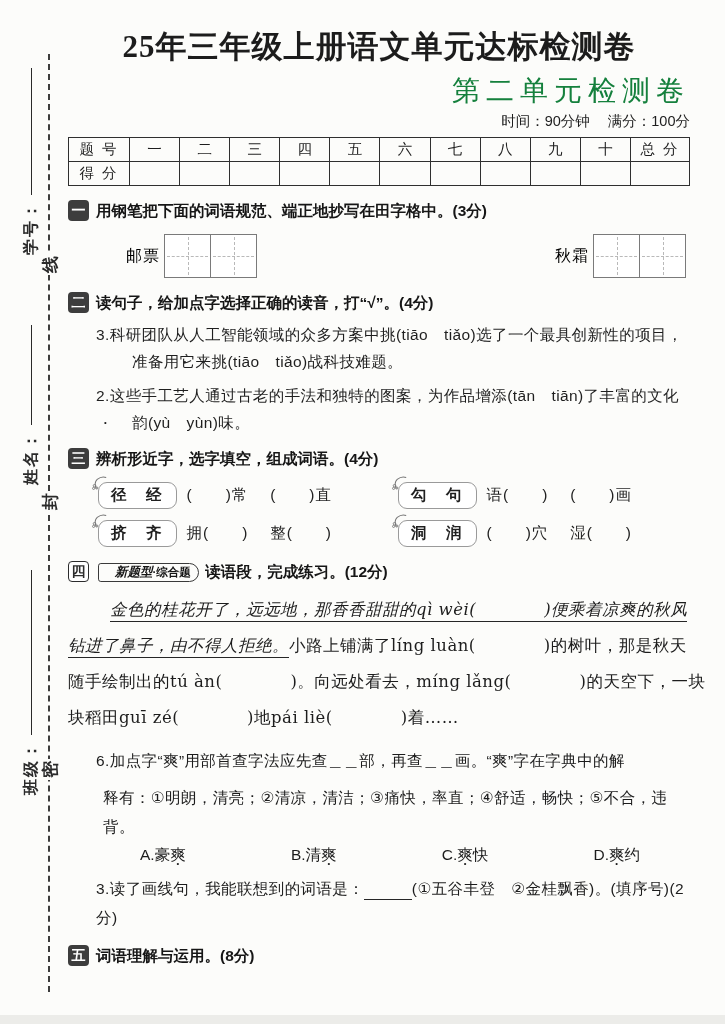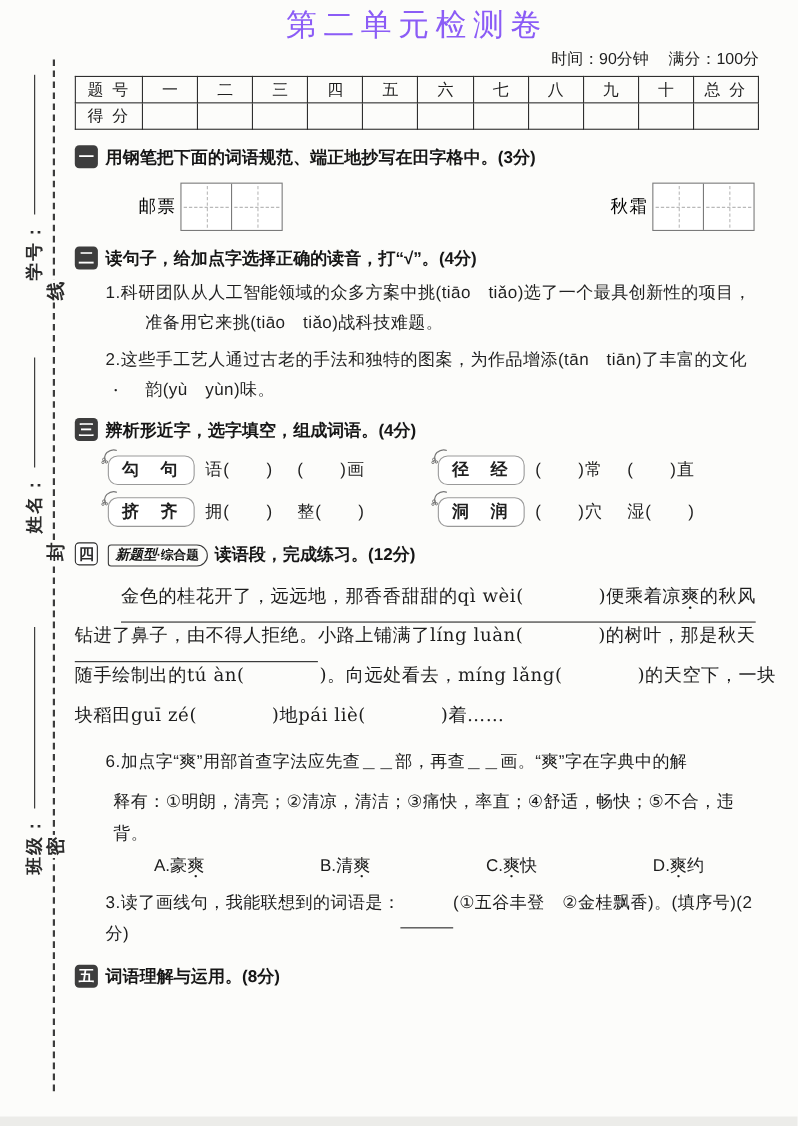--- a/index.html
+++ b/index.html
@@ -24,22 +24,22 @@
     font-size:17px;font-weight:bold;color:#2a2a2a;background:#fcfcfa;padding:0 2px;
   }
 
   
   .content{position:absolute;left:68px;top:0;width:622px;}
   .paper-title{
     margin-top:26px;text-align:center;font-size:31px;font-weight:bold;letter-spacing:1px;
     font-family:"Liberation Serif","DejaVu Serif",serif;color:#1c1c1c;
   }
   .unit-subtitle{
-    margin-top:4px;text-align:center;font-size:28px;letter-spacing:6px;
-    font-family:Liberation Sans, sans-serif;color:#8b5cf6;
+    margin-top:4px;text-align:right;font-size:28px;letter-spacing:6px;
+    font-family:Liberation Sans, sans-serif;color:#15803d;
   }
   .exam-meta{margin-top:2px;text-align:right;font-size:14.5px;font-weight:normal;color:#1e1e1e;}
   .exam-meta span{margin-left:14px;}
 
   table.score-table{
     width:100%;margin-top:6px;border-collapse:collapse;font-size:14.5px;color:#1e1e1e;
   }
   table.score-table td{
     border:1.5px solid #2f2f2f;text-align:center;height:23px;padding:0 2px;
   }
@@ -48,21 +48,21 @@
 
   
   .sec{display:flex;align-items:flex-start;gap:7px;font-size:15.5px;font-weight:bold;color:#161616;}
   .badge{
     flex:0 0 auto;width:21px;height:21px;border-radius:4px;background:#3d3d3d;color:#fff;
     text-align:center;line-height:21px;font-size:14px;font-weight:bold;margin-top:-1px;
   }
   .badge.outline{background:#fff;color:#2c2c2c;border:1.5px solid #2c2c2c;line-height:18px;box-sizing:border-box;}
   .newtag{
     display:inline-block;border:1.5px solid #3a3a3a;border-radius:3px 10px 10px 3px;
-    padding:0 7px 1px 6px;font-size:12.5px;line-height:16px;margin:0 2px;vertical-align:1px;text-align:center;
+    padding:0 7px 1px 16px;font-size:12.5px;line-height:16px;margin:0 2px;vertical-align:1px;text-align:center;
   }
   .newtag .b{font-style:italic;font-weight:bold;}
   .newtag .r{font-weight:bold;font-size:11.5px;}
 
   
   .copy-row{display:flex;justify-content:space-between;margin:12px 4px 0 58px;align-items:center;}
   .copy-item{display:flex;align-items:center;gap:4px;}
   .copy-word{font-size:16px;color:#000000;letter-spacing:1px;}
   .tian-grid{display:inline-flex;border:1.5px solid #7a7a7a;background:#fff;}
   .tian-cell{width:45px;height:42px;position:relative;}
@@ -73,21 +73,21 @@
   
   .item{
     margin:7px 0 0 28px;padding-left:36px;text-indent:-36px;
     font-size:15.5px;line-height:27px;letter-spacing:0.4px;color:#1f1f1f;
   }
   .seg-dot{position:relative;}
   .seg-dot::after{
     content:"•";position:absolute;left:50%;transform:translateX(-50%);
     bottom:-0.62em;font-size:0.5em;color:#1a1a1a;
   }
-  .seg-u{border-bottom:1.5px solid #262626;padding-bottom:14px;}
+  .seg-u{border-bottom:1.5px solid #262626;padding-bottom:2px;font-style:italic;}
 
   
   .pairs{margin:12px 0 0 30px;}
   .pair-row{display:flex;margin-top:11px;}
   .pair-cell{display:flex;align-items:center;gap:10px;flex:0 0 300px;font-size:15.5px;color:#1f1f1f;}
   .pair-box{
     position:relative;display:inline-block;border:1px solid #9a9a9a;border-radius:9px;
     padding:2px 12px;font-weight:bold;letter-spacing:2px;background:#fff;
   }
   .sprout{position:absolute;left:-9px;top:-9px;width:18px;height:18px;}
@@ -125,20 +125,21 @@
       <span class="seal-blank"></span>
     </div>
 
     <div class="seal-char" style="left:39px;top:275px;">线</div>
     <div class="seal-char" style="left:39px;top:512px;">封</div>
     <div class="seal-char" style="left:39px;top:780px;">密</div>
   </div>
 
   <div class="content">
 
+    <div class="paper-title">25年三年级上册语文单元达标检测卷</div>
     <div class="unit-subtitle">第二单元检测卷</div>
     <div class="exam-meta">
       <span>时间：90分钟</span>
       <span>满分：100分</span>
     </div>
 
     <table class="score-table">
       <tbody>
           <tr>
         <td class="lab">题 号</td>
@@ -189,52 +190,52 @@
             <span class="tian-cell"></span>
             <span class="tian-cell"></span>
           </span>
       </div>
     </div>
 
     <div class="sec" style="margin-top:15px;">
       <span class="badge">二</span>
       <span>读句子，给加点字选择正确的读音，打“√”。(4分)</span>
     </div>
-    <p class="item"><span>1.科研团队从人工智能领域的众多方案中</span><span class="seg-dot">挑</span><span>(tiāo　tiǎo)选了一个最具创新性的项目，准备用它来</span><span class="seg-dot">挑</span><span>(tiāo　tiǎo)战科技难题。</span></p>
+    <p class="item"><span>3.科研团队从人工智能领域的众多方案中</span><span class="seg-dot">挑</span><span>(tiāo　tiǎo)选了一个最具创新性的项目，准备用它来</span><span class="seg-dot">挑</span><span>(tiāo　tiǎo)战科技难题。</span></p>
     <p class="item"><span>2.这些手工艺人通过古老的手法和独特的图案，为作品增</span><span class="seg-dot">添</span><span>(tān　tiān)了丰富的文化</span><span class="seg-dot">韵</span><span>(yù　yùn)味。</span></p>
 
     <div class="sec" style="margin-top:13px;">
       <span class="badge">三</span>
       <span>辨析形近字，选字填空，组成词语。(4分)</span>
     </div>
     <div class="pairs">
       <div class="pair-row">
         <div class="pair-cell">
           <span class="pair-box">
             <svg class="sprout" viewBox="0 0 20 20">
                 <path d="M7 16 Q4 10 8 6 Q13 2 18 4" fill="none" stroke="#777" stroke-width="1.2"></path>
                 <circle cx="5" cy="13" r="1.4" fill="none" stroke="#777"></circle>
                 <circle cx="7.5" cy="15.5" r="1.2" fill="none" stroke="#777"></circle>
                 <circle cx="4" cy="16" r="1.2" fill="none" stroke="#777"></circle>
               </svg>
+            <span>径　经</span>
+          </span>
+          <span class="pair-blanks">(　　)常　 (　　)直</span>
+        </div>
+        <div class="pair-cell">
+          <span class="pair-box">
+            <svg class="sprout" viewBox="0 0 20 20">
+                <path d="M7 16 Q4 10 8 6 Q13 2 18 4" fill="none" stroke="#777" stroke-width="1.2"></path>
+                <circle cx="5" cy="13" r="1.4" fill="none" stroke="#777"></circle>
+                <circle cx="7.5" cy="15.5" r="1.2" fill="none" stroke="#777"></circle>
+                <circle cx="4" cy="16" r="1.2" fill="none" stroke="#777"></circle>
+              </svg>
             <span>勾　句</span>
           </span>
           <span class="pair-blanks">语(　　) 　(　　)画</span>
-        </div>
-        <div class="pair-cell">
-          <span class="pair-box">
-            <svg class="sprout" viewBox="0 0 20 20">
-                <path d="M7 16 Q4 10 8 6 Q13 2 18 4" fill="none" stroke="#777" stroke-width="1.2"></path>
-                <circle cx="5" cy="13" r="1.4" fill="none" stroke="#777"></circle>
-                <circle cx="7.5" cy="15.5" r="1.2" fill="none" stroke="#777"></circle>
-                <circle cx="4" cy="16" r="1.2" fill="none" stroke="#777"></circle>
-              </svg>
-            <span>径　经</span>
-          </span>
-          <span class="pair-blanks">(　　)常　 (　　)直</span>
         </div>
       </div>
       <div class="pair-row">
         <div class="pair-cell">
           <span class="pair-box">
             <svg class="sprout" viewBox="0 0 20 20">
                 <path d="M7 16 Q4 10 8 6 Q13 2 18 4" fill="none" stroke="#777" stroke-width="1.2"></path>
                 <circle cx="5" cy="13" r="1.4" fill="none" stroke="#777"></circle>
                 <circle cx="7.5" cy="15.5" r="1.2" fill="none" stroke="#777"></circle>
                 <circle cx="4" cy="16" r="1.2" fill="none" stroke="#777"></circle>

